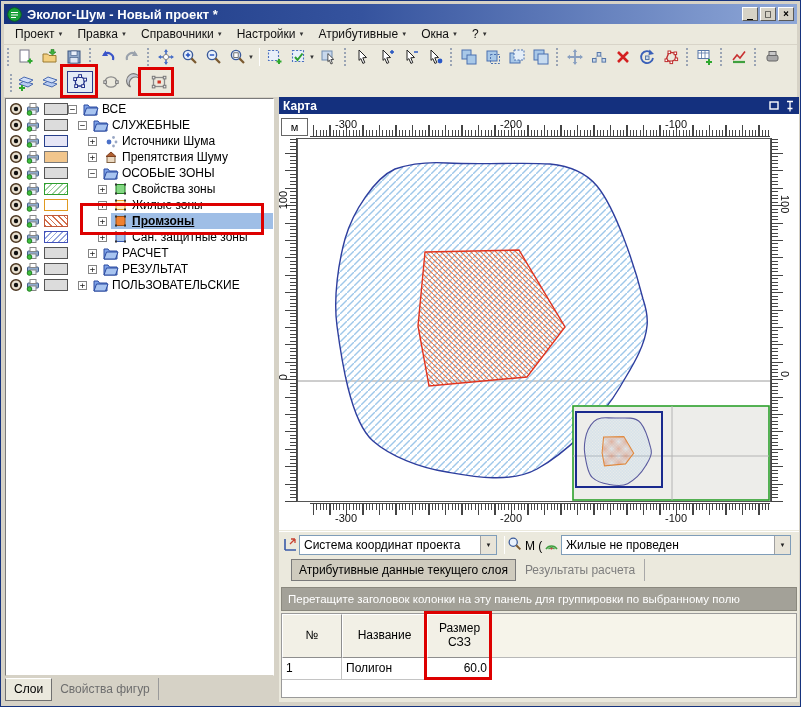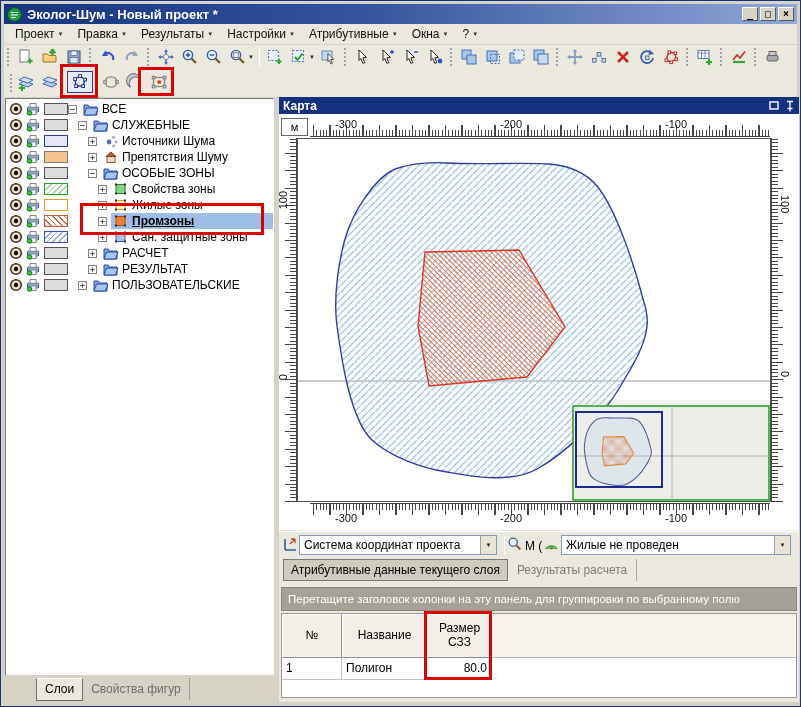--- a/index.html
+++ b/index.html
@@ -43,21 +43,21 @@
   .sw-oo{background:#fff; border-color:#E09A20;}
   .sw-rh{background:#fff; border-color:#C25A3A; background-image:repeating-linear-gradient(45deg,#D4714E 0 1px,transparent 1px 4px);}
   .sw-bh{background:#fff; border-color:#4050B8; background-image:repeating-linear-gradient(135deg,#96A6DE 0 1px,transparent 1px 4px);}
   .ind { flex:0 0 auto; }
   .exp { width:9px; height:9px; border:1px solid #848484; background:#fff; font-size:9px; line-height:7px; text-align:center; color:#222; flex:0 0 auto; font-family:"DejaVu Sans Mono",monospace;}
   .selwrap { display:flex; align-items:center; flex:1; align-self:stretch; margin-left:4px; padding-left:2px;}
   .trow.selected .selwrap { background:#9FBEE6; }
   .trow.selected .tlabel { font-weight:bold;text-decoration:underline; }
   .ticon { width:16px; height:14px; flex:0 0 auto; }
   .tlabel { padding:0 4px 0 3px; white-space:nowrap; }
-  .ltabs { position:absolute; left:1px; right:1px; bottom:0; height:25px; display:flex; align-items:flex-start; padding-top:1px; background:#D6D2C6;margin-left:31px;}
+  .ltabs { position:absolute; left:1px; right:1px; bottom:0; height:25px; display:flex; align-items:flex-start; padding-top:1px; background:#D6D2C6;}
   .ltab-a { background:#EBE9DD; border:1px solid #707070; border-top-color:#fff; padding:3px 8px 4px 8px; }
   .ltab-i { color:#6E6E6E; padding:4px 8px; border-right:1px solid #9A9A9A; }
   .splitter { position:absolute; left:274px; top:96px; width:4px; bottom:4px; background:#D6D2C6; }
   
   .rightpanel { position:absolute; left:278px; top:96px; width:520px; bottom:4px; background:#EBE9DD; }
   .maphdr { position:absolute; left:0; top:0; right:0; height:17px; background:#14307E; color:#fff; font-weight:bold; display:flex; align-items:center; padding:0 4px; }
   .mh-ic { margin-left:auto; display:flex; gap:6px; align-items:center;}
   .mapbg { position:absolute; left:0; top:17px; right:0; height:416px; background:#fff; }
   .corner { position:absolute; left:2px; top:21px; width:27px; height:18px; background:#fff; border:1px solid #666; text-align:center; font-size:11px; line-height:16px;}
   .rul-t,.rul-b { position:absolute; left:31px; width:460px; height:19px; background:#fff; }
@@ -80,21 +80,21 @@
   .rul-l .ticky { right:7px; writing-mode:vertical-rl; transform:rotate(180deg); }
   .rul-r .ticky { left:7px; writing-mode:vertical-rl; }
   .canvas { position:absolute; left:18px; top:41px; width:474px; height:364px; background:#fff; border:1px solid #555; }
   
   .coordbar { position:absolute; left:0; top:434px; right:0; height:26px; background:#EBE9DD; border-top:1px solid #fff; }
   .combo { position:absolute; top:3px; height:20px; background:#fff; border:1px solid #7F9DB9; display:flex; align-items:center; padding-left:4px; font-size:12px;justify-content:space-between; }
   .dd { margin-left:auto; width:16px; height:18px; background:#E8E4D8; border-left:1px solid #A0A0A0; font-size:6px; color:#222; display:flex; align-items:center; justify-content:center;}
   .cico { position:absolute; top:4px; }
   .clabel { position:absolute; top:7px; font-size:12px; }
   
-  .dtabs { position:absolute; left:0; top:460px; right:0; height:26px; background:#EBE9DD; display:flex; align-items:center; padding-left:4px;}
+  .dtabs { position:absolute; left:0; top:460px; right:0; height:26px; background:#EBE9DD; display:flex; align-items:center; padding-left:12px;}
   .dtab-a { background:#CFCBBE; border:1px solid #7A7A7A; padding:3px 7px; color:#000;}
   .dtab-i { color:#7E7E7E; padding:4px 9px; border-right:1px solid #A8A8A8;}
   .bpanel { position:absolute; left:0; top:488px; right:0; bottom:2px; background:#EBE9DD;}
   .groupbar { position:absolute; left:2px; right:2px; top:2px; height:24px; background:#A3A198; color:#fff; font-size:11.5px; display:flex; align-items:center; padding-left:6px; border:1px solid #8A887E;}
   .grid { position:absolute; left:2px; right:2px; top:28px; bottom:2px; background:#fff; border:1px solid #9A9A9A;}
   .ghead { position:absolute; left:0; top:0; right:0; height:44px; background:#F6F4EA; border-bottom:1px solid #B8B8B8;}
   .gh { position:absolute; top:0; height:44px; background:#F2F0E6; border:1px solid; border-color:#fff #8E8E8E #8E8E8E #fff; display:flex; align-items:center; justify-content:center; text-align:center; font-size:12px; line-height:1.15; padding:0 3px;}
   .gc { position:absolute; top:44px; height:22px; border-right:1px solid #C4C4C4; border-bottom:1px solid #C4C4C4; font-size:12px; padding:3px 4px; background:#fff;}
   
   .ann { position:absolute; border:3px solid #DD0000; z-index:50; }
@@ -143,21 +143,21 @@
     <span class="winbtns">
       <span class="wbtn">_</span>
       <span class="wbtn">□</span>
       <span class="wbtn">×</span>
     </span>
   </div>
 
   <div class="menubar">
     <span class="mitem"><span>Проект</span><span class="mcaret">▼</span></span>
     <span class="mitem"><span>Правка</span><span class="mcaret">▼</span></span>
-    <span class="mitem"><span>Результаты</span><span class="mcaret">▼</span></span>
+    <span class="mitem"><span>Справочники</span><span class="mcaret">▼</span></span>
     <span class="mitem"><span>Настройки</span><span class="mcaret">▼</span></span>
     <span class="mitem"><span>Атрибутивные</span><span class="mcaret">▼</span></span>
     <span class="mitem"><span>Окна</span><span class="mcaret">▼</span></span>
     <span class="mitem"><span>?</span><span class="mcaret">▼</span></span>
   </div>
 
   <div class="tb tb1">
     <span class="grip"></span>
     <span class="tbtn">
         <svg width="18" height="18">
@@ -741,21 +741,21 @@
 
     <div class="bpanel">
       <div class="groupbar">Перетащите заголовок колонки на эту панель для группировки по выбранному полю</div>
       <div class="grid">
         <div class="ghead"></div>
         <div class="gh" style="left:0;width:60px">№</div>
         <div class="gh" style="left:145px;width:65px">Размер СЗЗ</div>
         <div class="gh" style="left:60px;width:85px">Название</div>
         <div class="gc" style="left:0;width:60px">1</div>
         <div class="gc" style="left:60px;width:85px">Полигон</div>
-        <div class="gc" style="left:145px;width:65px;text-align:right">80.0</div>
+        <div class="gc" style="left:145px;width:65px;text-align:right">60.0</div>
       </div>
     </div>
   </div>
 
   <div class="ann" style="left:59px;top:63px;width:38px;height:34px"></div>
   <div class="ann" style="left:137px;top:66px;width:36px;height:29px"></div>
   <div class="ann" style="left:79px;top:202px;width:184px;height:32px"></div>
   <div class="ann" style="left:423px;top:610px;width:68px;height:69px"></div>
 
 </div>

